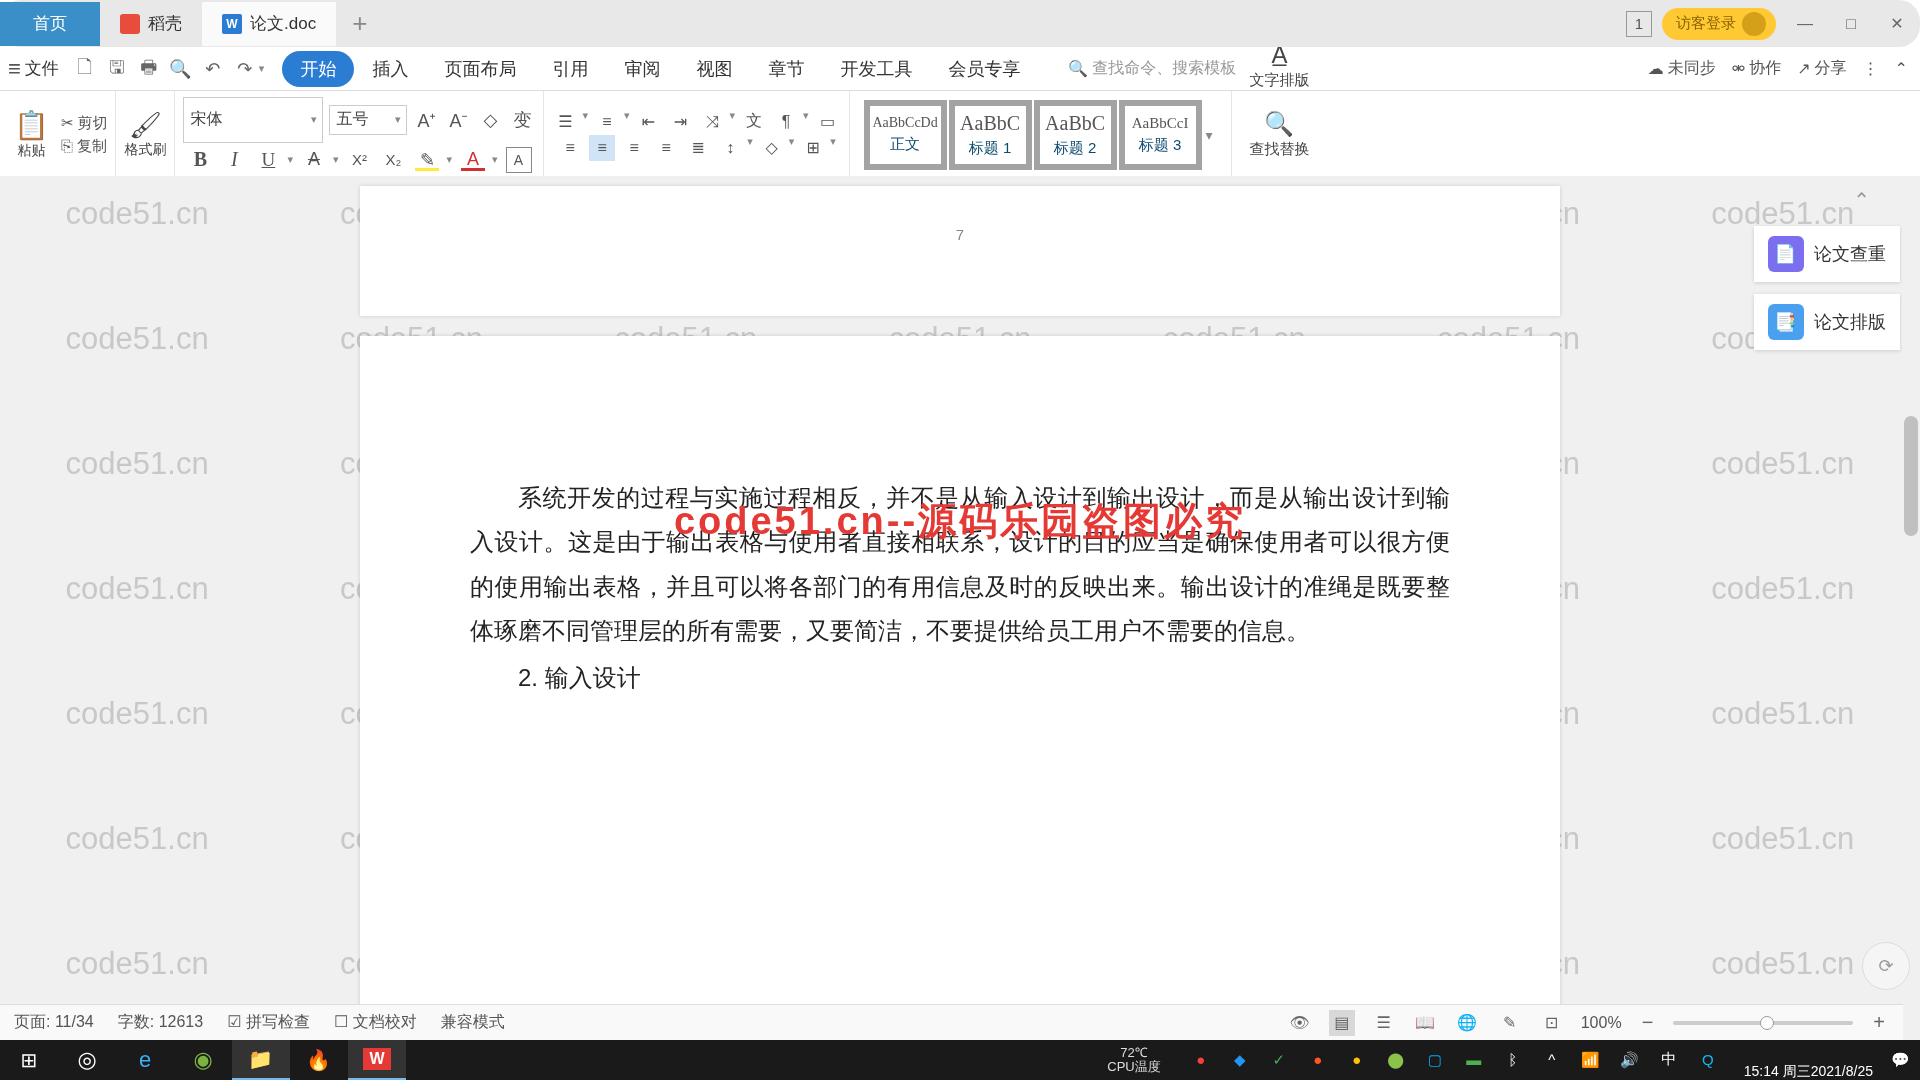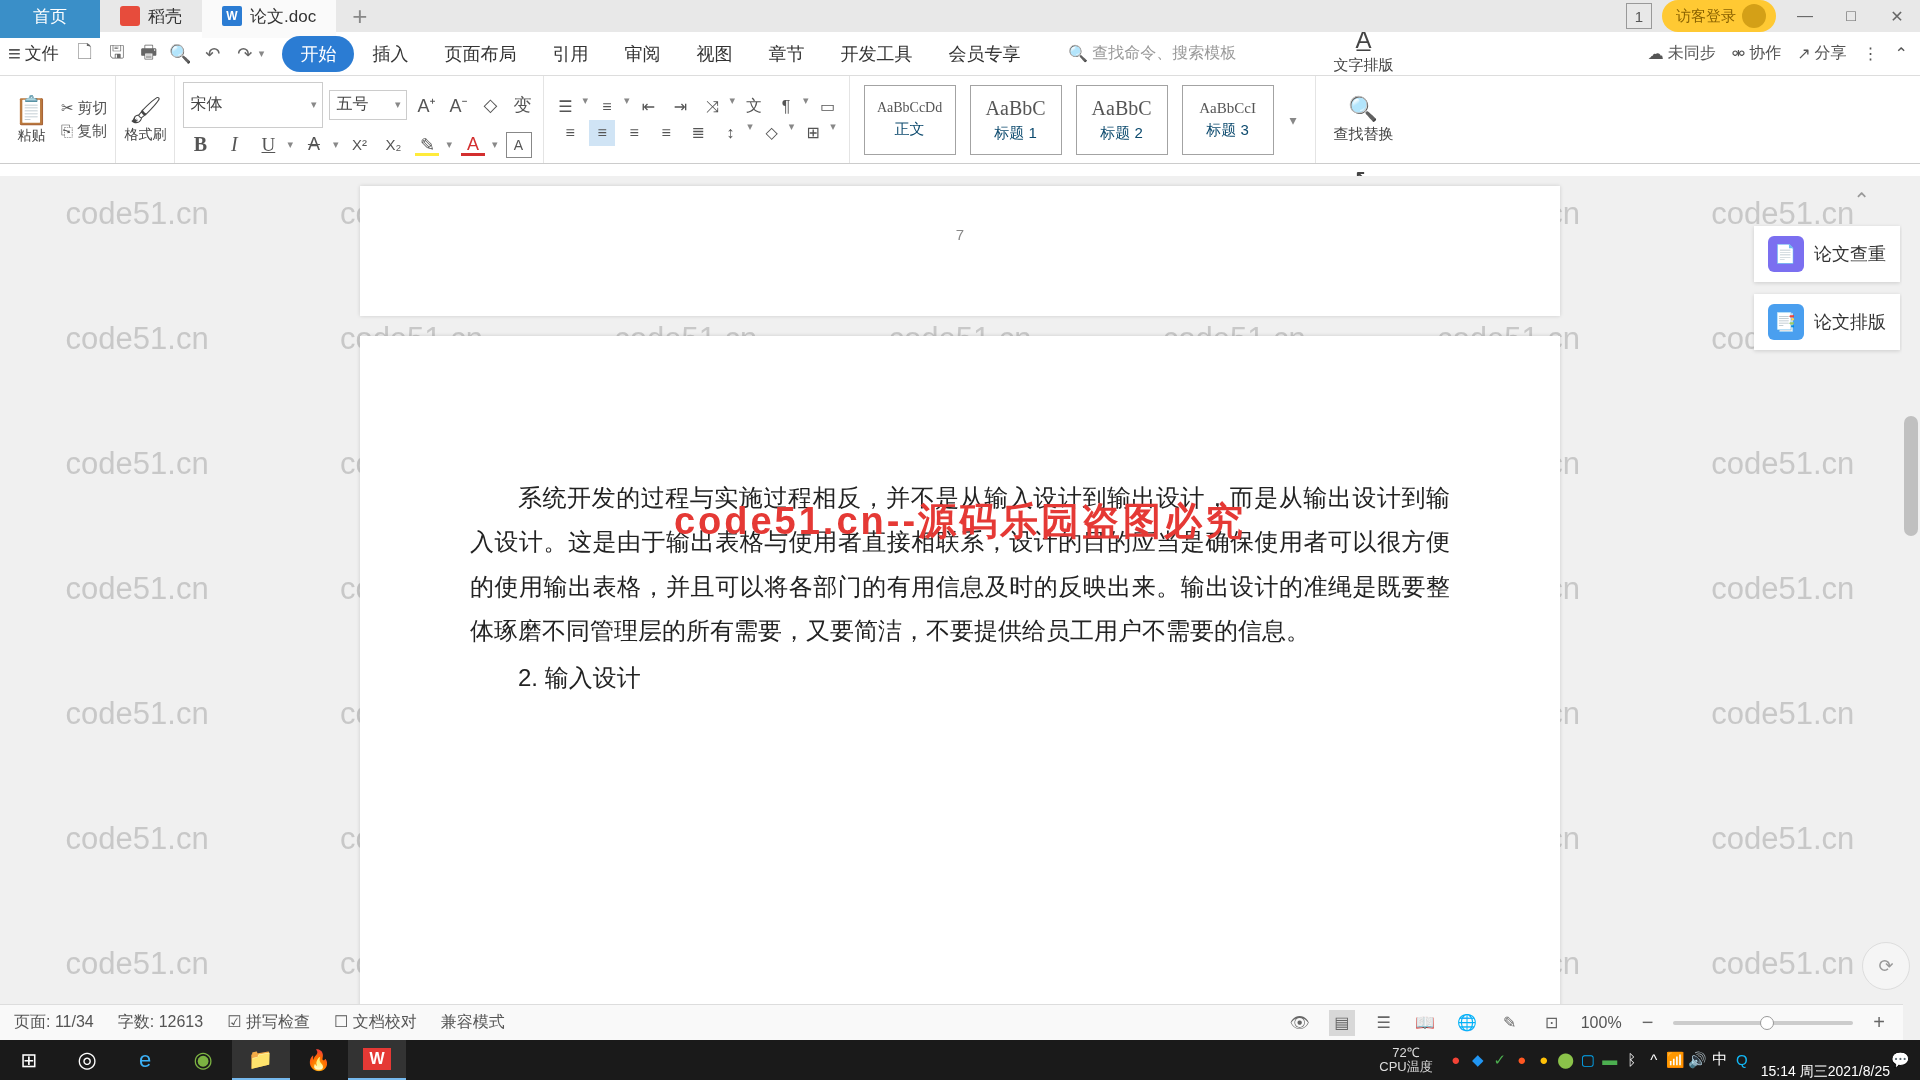--- a/index.html
+++ b/index.html
@@ -1,19 +1,19 @@
 <!DOCTYPE html>
 <html><head>
 <meta charset="utf-8">
 <style>
 * { margin: 0; padding: 0; box-sizing: border-box; font-family: "Microsoft YaHei", sans-serif; }
 body { background: #fff; width: 1920px; height: 1080px; overflow: hidden; position: relative; }
 
 
-.tabs-bar { height: 32px; background: #e8e8e8; display: flex; align-items: center; position: relative; }
+.tabs-bar { height: 47px; background: #e8e8e8; display: flex; align-items: center; position: relative; border-radius: 21px; }
 .tab { height: 44px; padding: 0 20px; display: flex; align-items: center; gap: 8px; font-size: 17px; color: #333; cursor: pointer; position: relative; }
 .tab.home { background: #3a8fc8; color: #fff; width: 100px; justify-content: center; }
 .tab.doc { background: #fafafa; }
 .tab-icon { width: 20px; height: 20px; }
 .tab-icon.red { background: #e74c3c; border-radius: 3px; }
 .tab-icon.blue { background: #2b7cd3; color: #fff; display: flex; align-items: center; justify-content: center; font-size: 12px; font-weight: bold; border-radius: 2px; }
 .add-tab { font-size: 26px; color: #888; padding: 0 16px; cursor: pointer; }
 .win-ctrls { position: absolute; right: 0; display: flex; align-items: center; gap: 0; }
 .win-btn { width: 46px; height: 40px; display: flex; align-items: center; justify-content: center; font-size: 16px; color: #666; cursor: pointer; }
 .login-badge { background: #ffc933; border-radius: 18px; padding: 4px 10px 4px 14px; display: flex; align-items: center; gap: 6px; font-size: 15px; color: #8a6200; margin-right: 6px; }
@@ -50,21 +50,21 @@
 .fbtn.b { font-weight: bold; font-family: serif; font-size: 20px; }
 .fbtn.i { font-style: italic; font-family: serif; font-size: 20px; }
 .fbtn.u { text-decoration: underline; font-family: serif; font-size: 19px; }
 .fbtn.sup { font-size: 15px; }
 .color-bar { width: 24px; height: 3px; background: #ffeb3b; position: absolute; bottom: 2px; }
 .highlight-btn,.textcolor-btn { position: relative; }
 .para-row { display: flex; gap: 6px; }
 .pbtn { width: 26px; height: 26px; display: flex; align-items: center; justify-content: center; cursor: pointer; font-size: 16px; color: #555; }
 .pbtn.active { background: #d0e4f5; }
 .styles-row { display: flex; gap: 0; padding: 0 6px; align-items: center; }
-.style-box { width: 92px; height: 70px; border: 1px solid #a3a3a3; display: flex; flex-direction: column; align-items: center; justify-content: center; cursor: pointer; margin-right: 14px; }
+.style-box { width: 83px; height: 70px; border: 6px solid #a3a3a3; display: flex; flex-direction: column; align-items: center; justify-content: center; cursor: pointer; margin-right: 2px; }
 .style-prev { font-family: serif; color: #555; }
 .style-lbl { font-size: 15px; color: #0c4a6e; margin-top: 4px; }
 .ribbon-end { display: flex; align-items: center; gap: 20px; padding: 0 18px; }
 .end-btn { display: flex; flex-direction: column; align-items: center; font-size: 15px; color: #444; cursor: pointer; gap: 2px; }
 .end-ico { font-size: 24px; }
 
 
 .doc-area { position: absolute; top: 176px; left: 0; right: 0; bottom: 40px; background: #f0f0f0; overflow: hidden; }
 .page { width: 1200px; background: #fff; margin: 0 auto; box-shadow: 0 0 4px rgba(0,0,0,0.15); position: relative; }
 .page1 { height: 130px; margin-top: 10px; padding-top: 40px; text-align: center; color: #888; font-size: 15px; }
@@ -91,21 +91,21 @@
 .zoom-btn { font-size: 20px; color: #666; cursor: pointer; padding: 0 4px; }
 .vmode { width: 26px; height: 26px; display: flex; align-items: center; justify-content: center; color: #666; cursor: pointer; }
 .vmode.active { background: #d8d8d8; }
 
 
 .taskbar { position: absolute; bottom: 0; left: 0; right: 0; height: 40px; background: #1a1a1a; display: flex; align-items: center; }
 .tb-left { display: flex; height: 100%; }
 .tb-btn { width: 58px; height: 100%; display: flex; align-items: center; justify-content: center; cursor: pointer; }
 .tb-btn.active { background: #333; border-bottom: 2px solid #76b9ed; }
 .win-logo { color: #fff; font-size: 20px; }
-.tb-right { margin-left: auto; display: flex; align-items: center; gap: 0; padding-right: 8px; color: #fff; font-size: 14px; }
+.tb-right { margin-left: auto; display: flex; align-items: center; gap: 17px; padding-right: 8px; color: #fff; font-size: 14px; }
 .tray-ico { width: 22px; height: 22px; display: flex; align-items: center; justify-content: center; font-size: 15px; }
 .clock { display: flex; flex-direction: row; align-items: flex-end; font-size: 14px; line-height: 1.2; margin-left: 8px; margin-top: 23px; }
 .temp-widget { display: flex; flex-direction: column; align-items: center; color: #ddd; font-size: 13px; line-height: 1.1; margin-right: 12px; }
 
 
 .vscroll { position: absolute; right: 0; top: 0; bottom: 0; width: 18px; background: #f0f0f0; }
 .vthumb { position: absolute; left: 2px; right: 2px; top: 240px; height: 120px; background: #c0c0c0; border-radius: 7px; }
 
 .floatbtn { position: absolute; right: 10px; bottom: 50px; width: 48px; height: 48px; border-radius: 50%; background: #f5f5f5; border: 1px solid #ddd; display:flex;align-items:center;justify-content:center; color:#999; font-size:18px; }
 </style>

